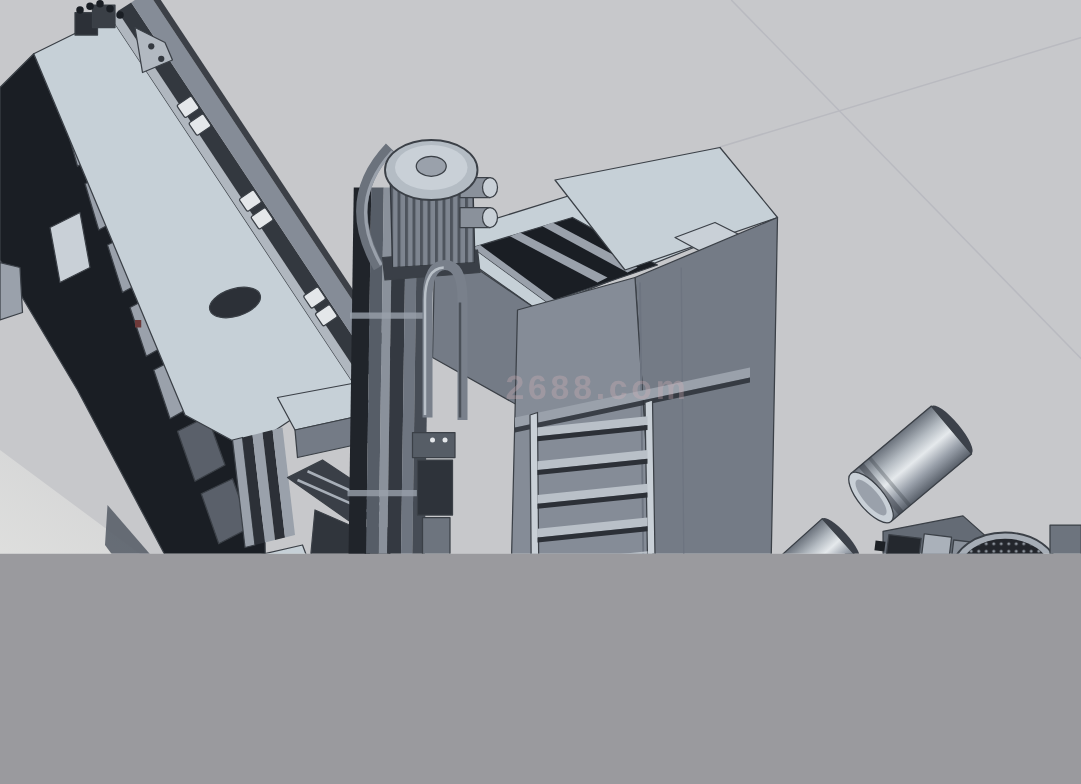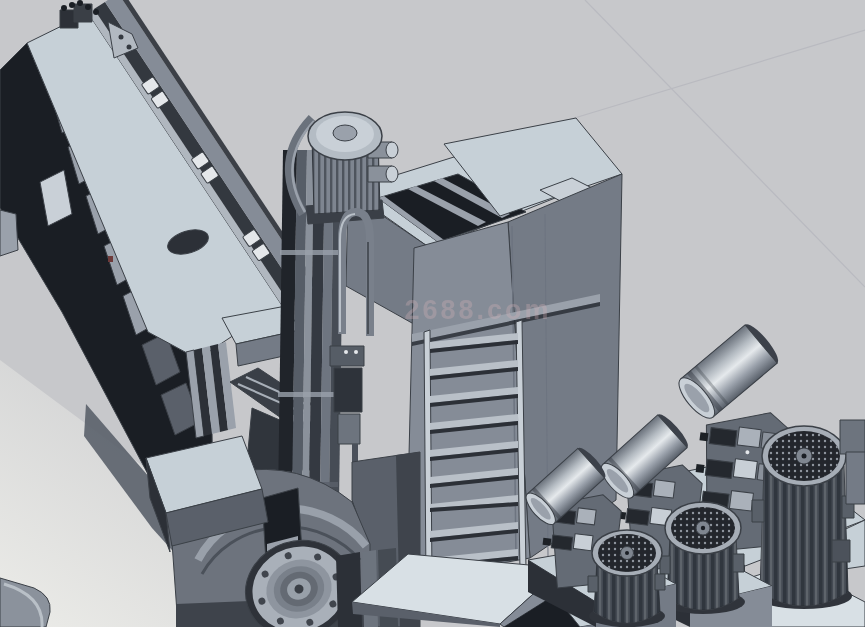--- a/index.html
+++ b/index.html
@@ -1,16 +1,16 @@
 <!DOCTYPE html>
 <html style="--c-bg: #c7c8cb; --c-floor: #ecece9; --c-line: #b9bac0; --c-top: #c6d0d7; --c-top2: #d8e0e5; --c-front: #858c97; --c-side: #747b86; --c-sidedark: #5a606a; --c-dark: #2c3037; --c-black: #1a1e24; --c-edge: #3b4047; --c-metal: #9aa1ab; --c-metallight: #c9d0d7; --c-white: #e4e7ea; --c-motor: #444a53; --c-motordark: #23262c; --c-hub: #7f8690; --c-wm: #d8b4ba;"><head>
 <meta charset="utf-8">
 <style>
   html,body{margin:0;padding:0;background:#9a9a9e;}
-  #stage{position:relative;width:865px;height:627px;overflow:hidden;background:var(--c-bg,#c7c8cb);
+  #stage{position:relative;width:865px;height:443px;overflow:hidden;background:var(--c-bg,#c7c8cb);
          font-family:"Liberation Sans", sans-serif;}
   svg{display:block}
   .e{stroke:var(--c-edge,#3b4047);stroke-width:1;stroke-linejoin:round;}
   .e2{stroke:var(--c-edge,#3b4047);stroke-width:1.5;stroke-linejoin:round;}
   .noS{stroke:none}
   .fbg{fill:var(--c-bg,#c7c8cb)}
   .ftop{fill:var(--c-top,#c6d0d7)}
   .ftop2{fill:var(--c-top2,#d8e0e5)}
   .ffront{fill:var(--c-front,#858c97)}
   .fside{fill:var(--c-side,#747b86)}

